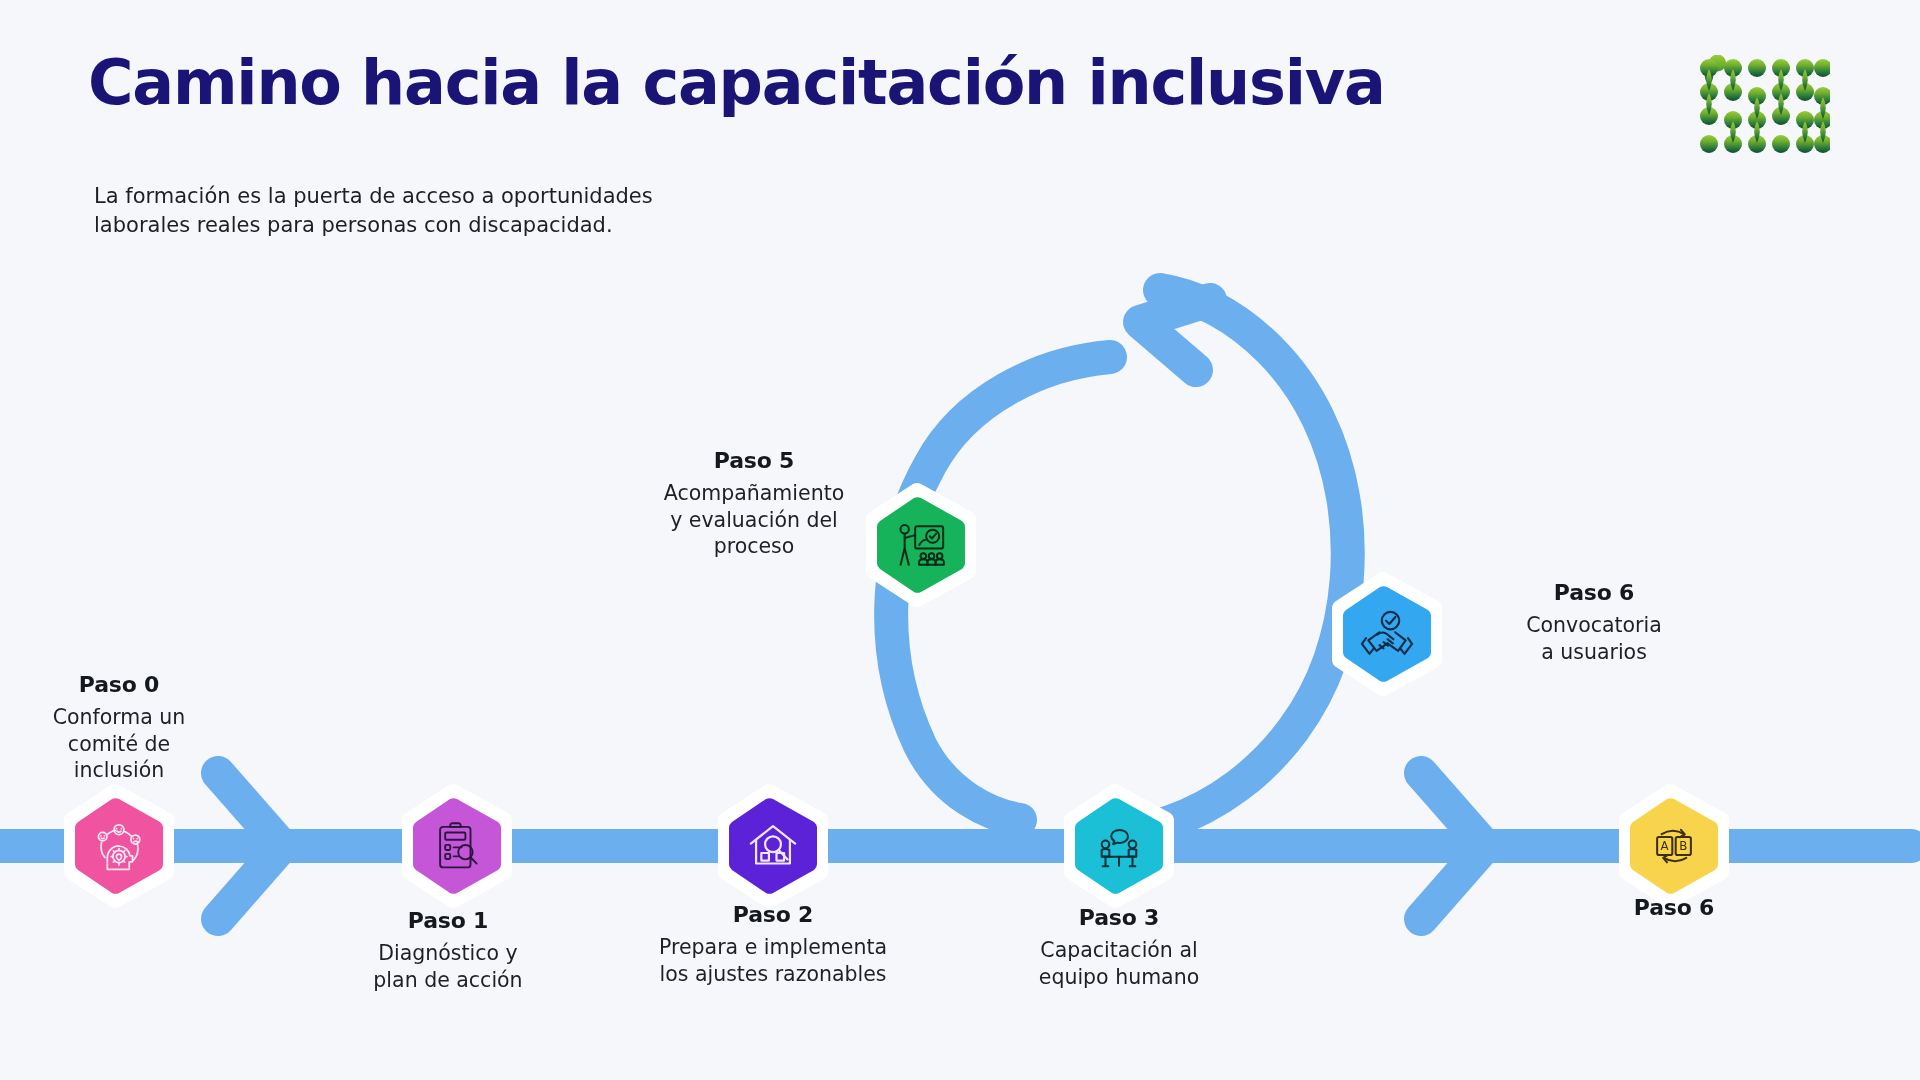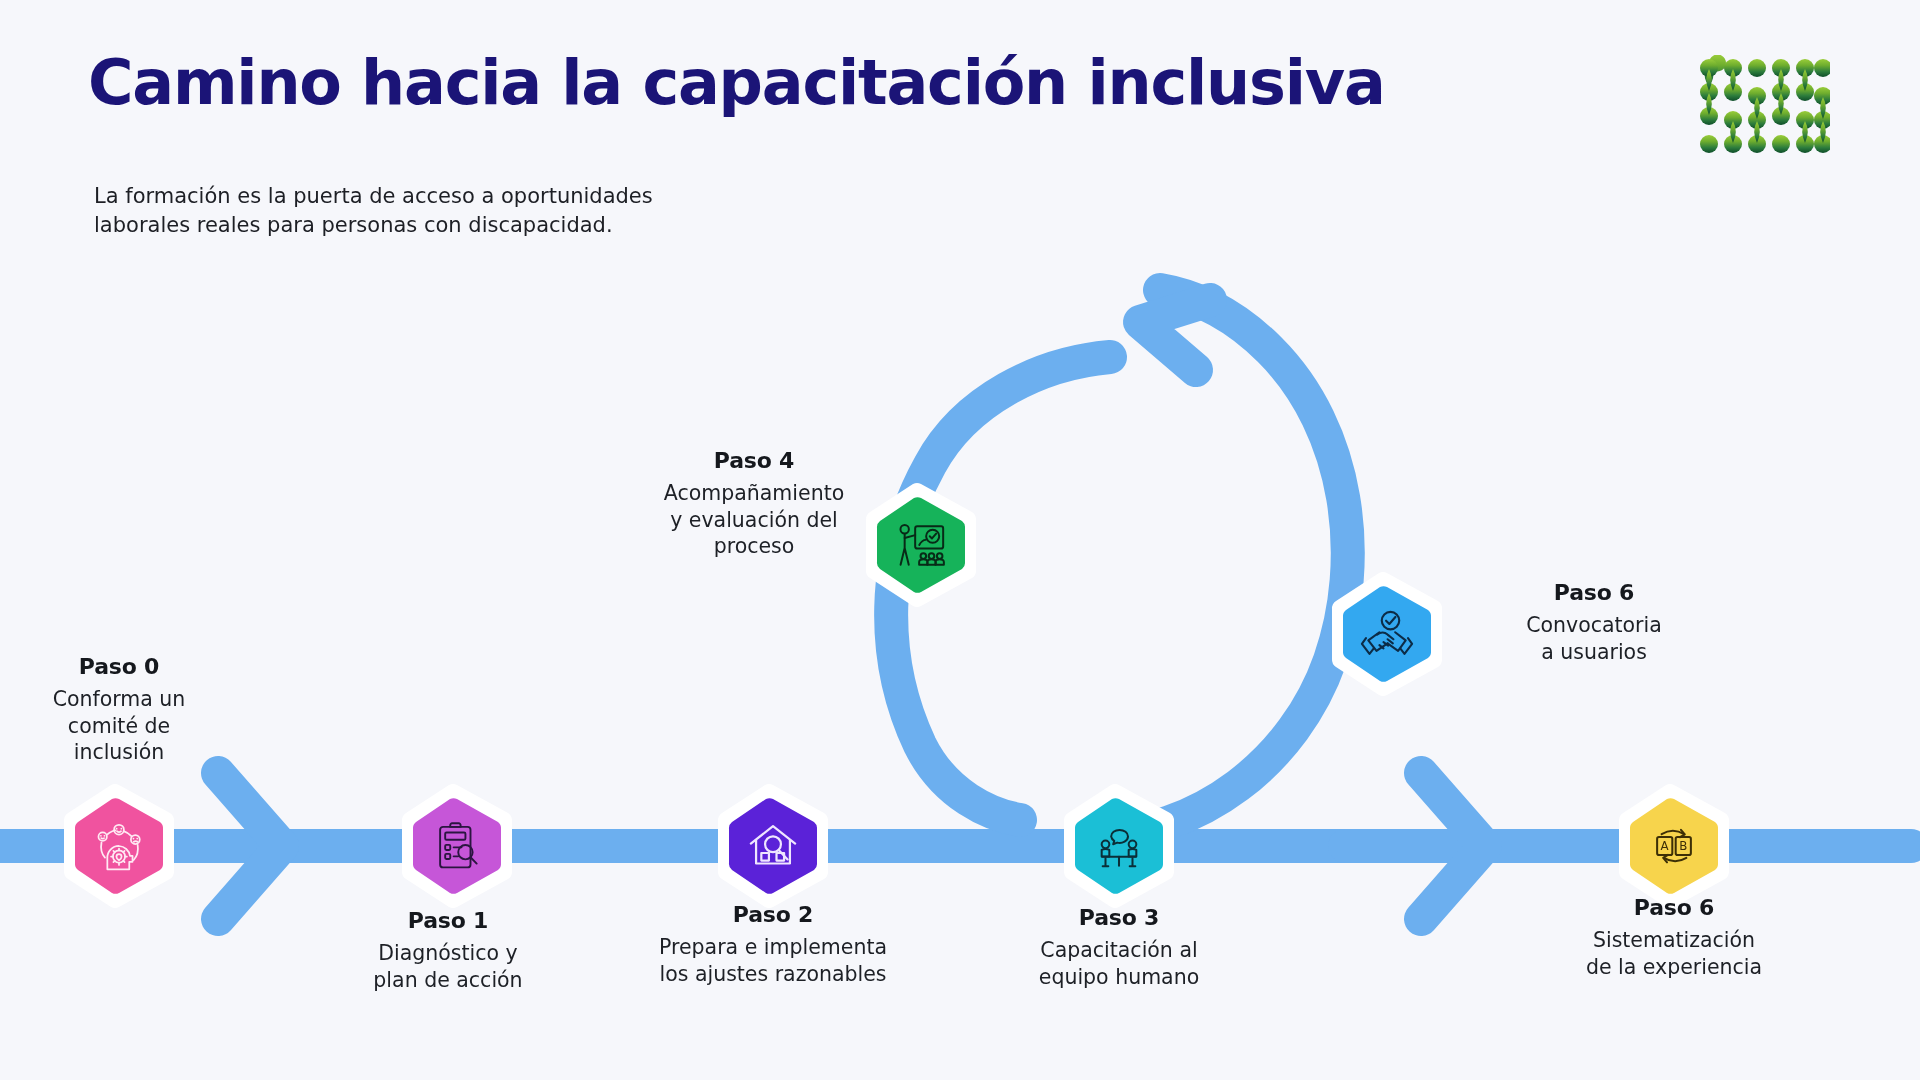--- a/index.html
+++ b/index.html
@@ -164,21 +164,21 @@
           <path d="M36.4 17.6h.01M39.6 17.6h.01M36.7 20.4q1.6 -1.1 3.2 0"></path>
         <path d="M13.6 14.3q4.8 -3.4 7.4 -3.6M28 11.2q4.2 1.5 6.6 4.3"></path>
         <path d="M9 21q-1.5 8 3 13M40 23q1.2 8 -3.4 13"></path>
         <path d="M14 44v-9.5a10 10 0 0 1 10 -10.5 10 10 0 0 1 9.4 8.5h2.2v5h-2.8v6.5z"></path>
         <circle cx="24" cy="33" r="5.2"></circle>
         <path d="M21.8 33.2a2.2 2.2 0 1 1 4.4 0q0 1.6 -2.2 3 -2.2 -1.4 -2.2 -3Z"></path>
         <path d="M24 27.8v-1.6M24 40.2v-1.6M18.8 33h-1.6M30.8 33h-1.6M20.3 29.3l-1.1 -1.1M28.8 37.8l-1.1 -1.1M27.7 29.3l1.1 -1.1M19.2 37.8l1.1 -1.1"></path>
       </svg>
     </div>
   </div>
-  <div class="label" style="left:4px;top:654px;width:230px;text-align:center;">
+  <div class="label" style="left:4px;top:672px;width:230px;text-align:center;">
     <div class="lbl-title">Paso 0</div>
     <div class="lbl-desc">Conforma un
 comité de
 inclusión</div>
   </div>
 
   <div class="node" style="left:398px;top:782px;">
     <div class="hexwrap">
       <svg width="118" height="128" viewBox="0 0 118 128">
         <path d="M59 3 L110 31 A9 9 0 0 1 114 39 L114 89 A9 9 0 0 1 110 97 L59 125 A9 9 0 0 1 51 125 L8 97 A9 9 0 0 1 4 89 L4 39 A9 9 0 0 1 8 31 L51 3 A9 9 0 0 1 59 3 Z" fill="#ffffff"></path>
@@ -299,21 +299,21 @@
         <circle cx="26" cy="33.5" r="2.4"></circle>
         <circle cx="33" cy="33.5" r="2.4"></circle>
         <circle cx="40" cy="33.5" r="2.4"></circle>
         <path d="M22.4 41v-2.4q0 -2.4 3.6 -2.4t3.6 2.4V41z"></path>
         <path d="M29.4 41v-2.4q0 -2.4 3.6 -2.4t3.6 2.4V41z"></path>
         <path d="M36.4 41v-2.4q0 -2.4 3.6 -2.4t3.6 2.4V41z"></path>
       </svg>
     </div>
   </div>
   <div class="label" style="left:640px;top:448px;width:228px;">
-    <div class="lbl-title">Paso 4</div>
+    <div class="lbl-title">Paso 5</div>
     <div class="lbl-desc">Acompañamiento
 y evaluación del
 proceso</div>
   </div>
 
   <div class="node" style="left:1615px;top:782px;">
     <div class="hexwrap">
       <svg width="118" height="128" viewBox="0 0 118 128">
         <path d="M59 3 L110 31 A9 9 0 0 1 114 39 L114 89 A9 9 0 0 1 110 97 L59 125 A9 9 0 0 1 51 125 L8 97 A9 9 0 0 1 4 89 L4 39 A9 9 0 0 1 8 31 L51 3 A9 9 0 0 1 59 3 Z" fill="#ffffff"></path>
         <path d="M59 17 L100 40 A8 8 0 0 1 103 47 L103 81 A8 8 0 0 1 100 88 L59 111 A8 8 0 0 1 52 111 L18 88 A8 8 0 0 1 15 81 L15 47 A8 8 0 0 1 18 40 L52 17 A8 8 0 0 1 59 17 Z" fill="#f7d44c"></path>
@@ -327,17 +327,15 @@
         <text x="32.2" y="27.6" font-size="10.5" font-family="DejaVu Sans, sans-serif" fill="#3d2f06" stroke="none" text-anchor="middle">B</text>
         <path d="M13 13.5q10 -6 20 0"></path>
         <path d="M30.2 9.6 L33.6 13.6 L29.4 16.2"></path>
         <path d="M35 34.6q-10 6 -20 0"></path>
         <path d="M17.8 38.5 L14.4 34.5 L18.6 31.9"></path>
       </svg>
     </div>
   </div>
   <div class="label" style="left:1556px;top:895px;width:236px;">
     <div class="lbl-title">Paso 6</div>
-    <div class="lbl-desc">Sistematización
-de la experiencia</div>
   </div>
 
 </div>
 
 </body></html>

